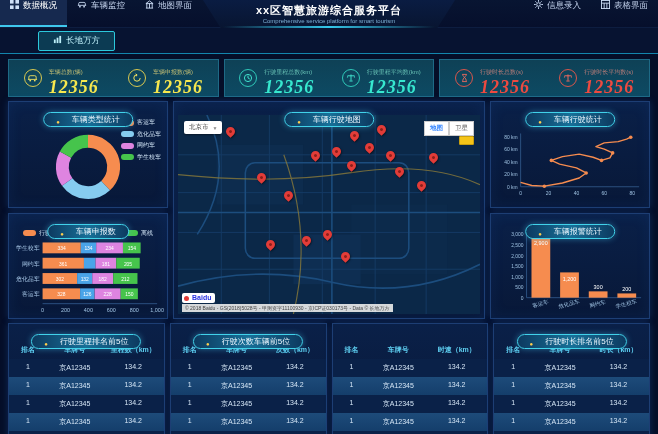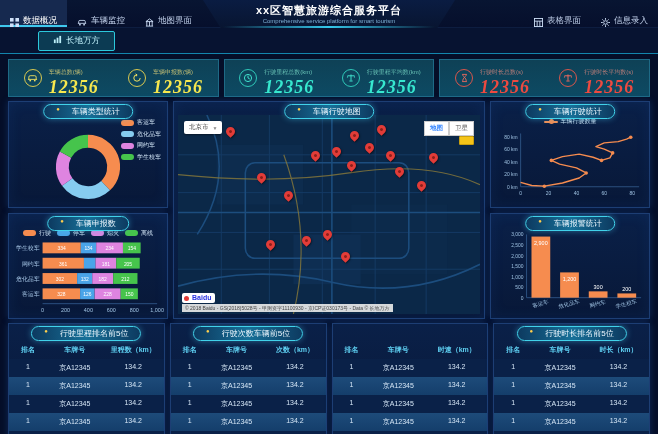--- a/index.html
+++ b/index.html
@@ -1,21 +1,21 @@
 <!DOCTYPE html>
 <html><head>
 <meta charset="utf-8">
 <style>
 *{margin:0;padding:0;box-sizing:border-box}
 html,body{width:658px;height:434px;overflow:hidden;background:#050e28;font-family:"Liberation Sans",sans-serif;}
 
 .topbar{height:28px;display:flex;align-items:stretch;background:linear-gradient(180deg,#081532,#060f2c);position:relative;border-bottom:1px solid #0d1d40;}
 .tabs-left,.tabs-right{display:flex;z-index:2}
 .tabs-right{margin-left:auto}
-.tab{display:flex;align-items:flex-end;gap:4px;padding:0 10px;font-size:8.5px;color:#c3d2ec;cursor:pointer}
+.tab{display:flex;align-items:flex-start;gap:4px;padding:0 10px;font-size:8.5px;color:#c3d2ec;cursor:pointer}
 .tab.active{background:#16294f;box-shadow:inset 0 -2px 0 #3fc8ee;color:#fff}
 .tab svg{display:block}
 .title-wrap{position:absolute;left:50%;top:0;transform:translateX(-50%);width:252px;height:28px;text-align:center;padding-top:3px;background:linear-gradient(180deg,#0a1c42,#081531);clip-path:polygon(0 0,100% 0,93% 100%,7% 100%)}
 .title-wrap::after{content:'';position:absolute;bottom:0;left:8%;right:8%;height:2px;background:linear-gradient(90deg,transparent,#35c8ea,transparent)}
 .title{font-size:11px;font-weight:bold;color:#fff;letter-spacing:1px}
 .subtitle{font-size:6px;color:#7fb0d4}
 
 .subnav{height:26px;background:#071331;border-bottom:1px solid #1385ad;display:flex;align-items:center;padding-left:38px}
 .overview-btn{display:flex;align-items:center;gap:4px;background:rgba(16,92,112,.55);border:1px solid #2cc8dc;color:#bdeef8;font-size:8.5px;padding:3px 14px;border-radius:2px;cursor:pointer;font-family:inherit}
 
@@ -27,21 +27,21 @@
 .stat-text .val{font-size:18px;font-weight:bold;font-style:italic;font-family:"Liberation Serif",serif;letter-spacing:1px;line-height:1.05}
 .c0 .val{color:#f7e84e}.c0 .lbl{color:#e8d87a}.c0 .stat-icon{border-color:#d8c850;color:#f0e060}
 .c1 .val{color:#37e8cf}.c1 .lbl{color:#7adcc8}.c1 .stat-icon{border-color:#2fc8b8;color:#3fe0cc}
 .c2 .val{color:#ee4a40}.c2 .lbl{color:#e08a80}.c2 .stat-icon{border-color:#d8564c;color:#ee6a5e}
 
 .main-grid{display:flex;gap:5px;margin:0 8px;height:218px}
 .col{display:flex;flex-direction:column;gap:5px;width:160px}
 .col .panel{flex:1}
 .panel{position:relative;background:linear-gradient(180deg,#0a2048,#081838);border:1px solid #1d3e74;box-shadow:0 0 7px rgba(40,120,230,.25),inset 0 0 14px rgba(30,100,200,.12)}
 .map-panel{flex:1}
-.pill{position:absolute;top:2px;left:50%;transform:translateX(-50%);display:flex;align-items:flex-start;gap:12px;background:linear-gradient(90deg,#0d3a60,#177098 50%,#0d3a60);border:1px solid #41d2ea;border-radius:9px;padding:1px 12px;font-size:8px;color:#eef8ff;white-space:nowrap;box-shadow:0 0 6px rgba(70,200,240,.45);z-index:6}
+.pill{position:absolute;top:10px;left:50%;transform:translateX(-50%);display:flex;align-items:flex-end;gap:12px;background:linear-gradient(90deg,#0d3a60,#177098 50%,#0d3a60);border:1px solid #41d2ea;border-radius:9px;padding:1px 12px;font-size:8px;color:#eef8ff;white-space:nowrap;box-shadow:0 0 6px rgba(70,200,240,.45);z-index:6}
 .pill .pic{font-size:6px;color:#ffcf4d;line-height:1}
 svg.chart{position:absolute;left:0;bottom:0;width:100%;display:block}
 
 .legend-v{position:absolute;top:16px;right:6px;display:flex;flex-direction:column;gap:2.5px;z-index:4}
 .legend-h{position:absolute;top:15px;left:0;right:0;display:flex;justify-content:center;gap:6px;z-index:4}
 .lg-item{display:flex;align-items:center;gap:3px;font-size:6px;color:#cfe2f4;cursor:pointer}
 .sw{width:13px;height:6px;border-radius:3px}
 .line-sw{width:14px;height:2px;border-radius:1px;position:relative}
 .line-sw::after{content:'';position:absolute;left:5px;top:-1.5px;width:5px;height:5px;border-radius:50%;background:inherit}
 
@@ -110,36 +110,36 @@
 
     <div class="title-wrap">
       <div class="title">xx区智慧旅游综合服务平台</div>
       <div class="subtitle">Comprehensive service platform for smart tourism</div>
     </div>
 
     <nav class="tabs-right">
       <div class="tab">
         <span>
             <svg width="9" height="9" viewBox="0 0 10 10">
-              <rect x="0.5" y="0.5" width="9" height="9" stroke="#cfe0f8" fill="none"></rect>
-              <path d="M0.5 3.5h9M3.5 3.5v6M6.5 3.5v6" stroke="#cfe0f8"></path>
-            </svg>
-          </span>
-        <span>表格界面</span>
-      </div>
-      <div class="tab">
-        <span>
-            <svg width="9" height="9" viewBox="0 0 10 10">
               <circle cx="5" cy="5" r="2" stroke="#cfe0f8" fill="none"></circle>
               <g stroke="#cfe0f8">
                 <path d="M5 0v2M5 8v2M0 5h2M8 5h2M1.5 1.5l1.4 1.4M7.1 7.1l1.4 1.4M8.5 1.5L7.1 2.9M2.9 7.1L1.5 8.5"></path>
               </g>
             </svg>
           </span>
         <span>信息录入</span>
+      </div>
+      <div class="tab">
+        <span>
+            <svg width="9" height="9" viewBox="0 0 10 10">
+              <rect x="0.5" y="0.5" width="9" height="9" stroke="#cfe0f8" fill="none"></rect>
+              <path d="M0.5 3.5h9M3.5 3.5v6M6.5 3.5v6" stroke="#cfe0f8"></path>
+            </svg>
+          </span>
+        <span>表格界面</span>
       </div>
     </nav>
   </header>
 
   <div class="subnav">
     <button class="overview-btn">
       <span><svg width="9" height="9" viewBox="0 0 10 10">
             <g fill="#bdeef8">
               <rect x="1" y="5" width="2" height="4"></rect>
               <rect x="4" y="3" width="2" height="6"></rect>

